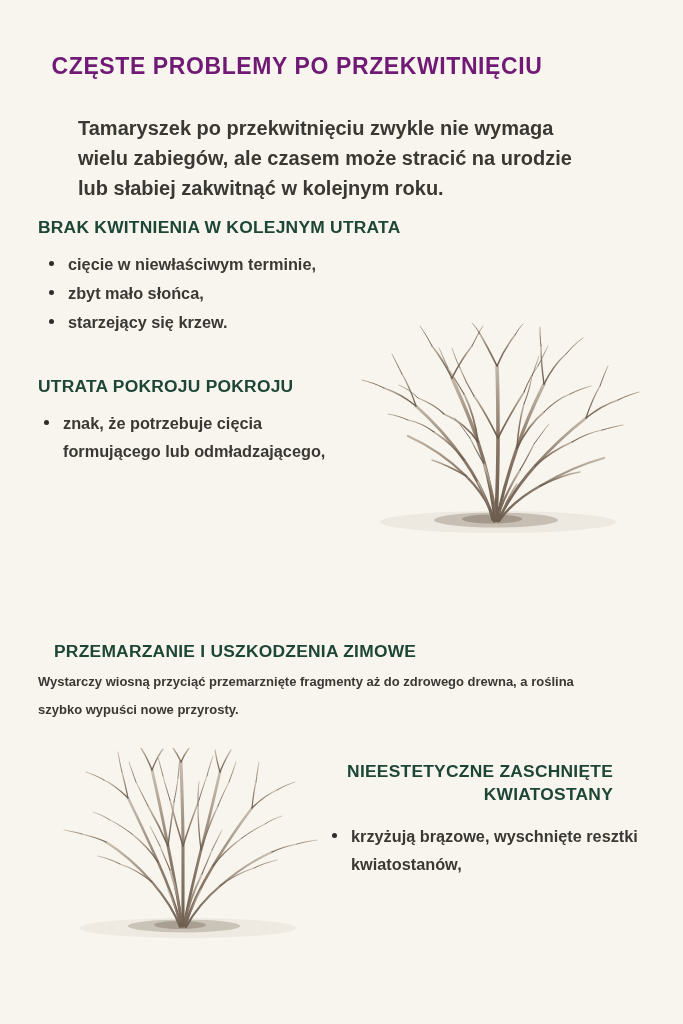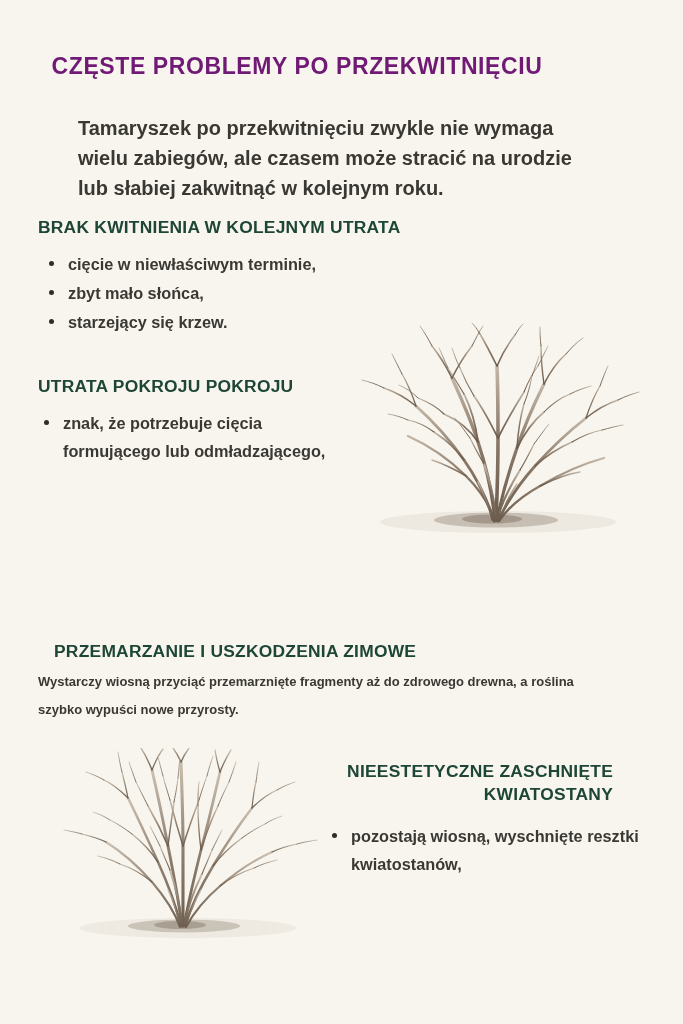--- a/index.html
+++ b/index.html
@@ -128,21 +128,21 @@
     <li><span class="dot"></span><span>znak, że potrzebuje cięcia formującego lub odmładzającego,</span></li>
   </ul>
 
   <div class="heading" style="left:38px; top:640px; width:520px;margin-left:16px;">PRZEMARZANIE I USZKODZENIA ZIMOWE</div>
 
   <p class="body-par" style="left:38px; top:655px; width:568px;">Wystarczy wiosną przyciąć przemarznięte fragmenty aż do zdrowego drewna, a roślina szybko wypuści nowe przyrosty.</p>
 
   <div class="heading" style="left:313px; top:760px; width:300px;text-align:right;">NIEESTETYCZNE ZASCHNIĘTE KWIATOSTANY</div>
 
   <ul class="bullets" style="left:330px; top:822px; width:320px;">
-    <li><span class="dot"></span><span>pozostają wiosną, wyschnięte resztki kwiatostanów,</span></li>
+    <li><span class="dot"></span><span>krzyżują brązowe, wyschnięte resztki kwiatostanów,</span></li>
   </ul>
 
   <div class="shrub" id="shrub-one">
     <svg viewBox="0 0 292 225" width="292" height="225" xmlns="http://www.w3.org/2000/svg">
       <defs>
         <linearGradient id="brA" x1="0" y1="1" x2="0" y2="0">
           <stop offset="0%" stop-color="#6b5b4d"></stop>
           <stop offset="55%" stop-color="#8b7a69"></stop>
           <stop offset="100%" stop-color="#c3b7a8"></stop>
         </linearGradient>

